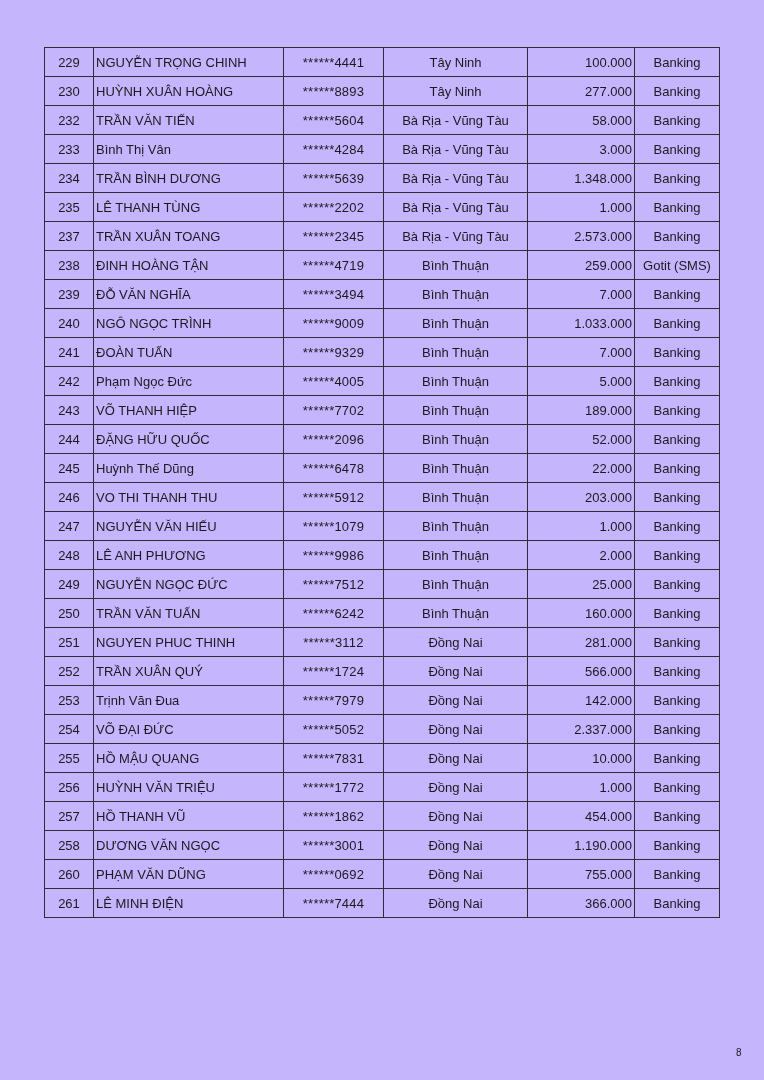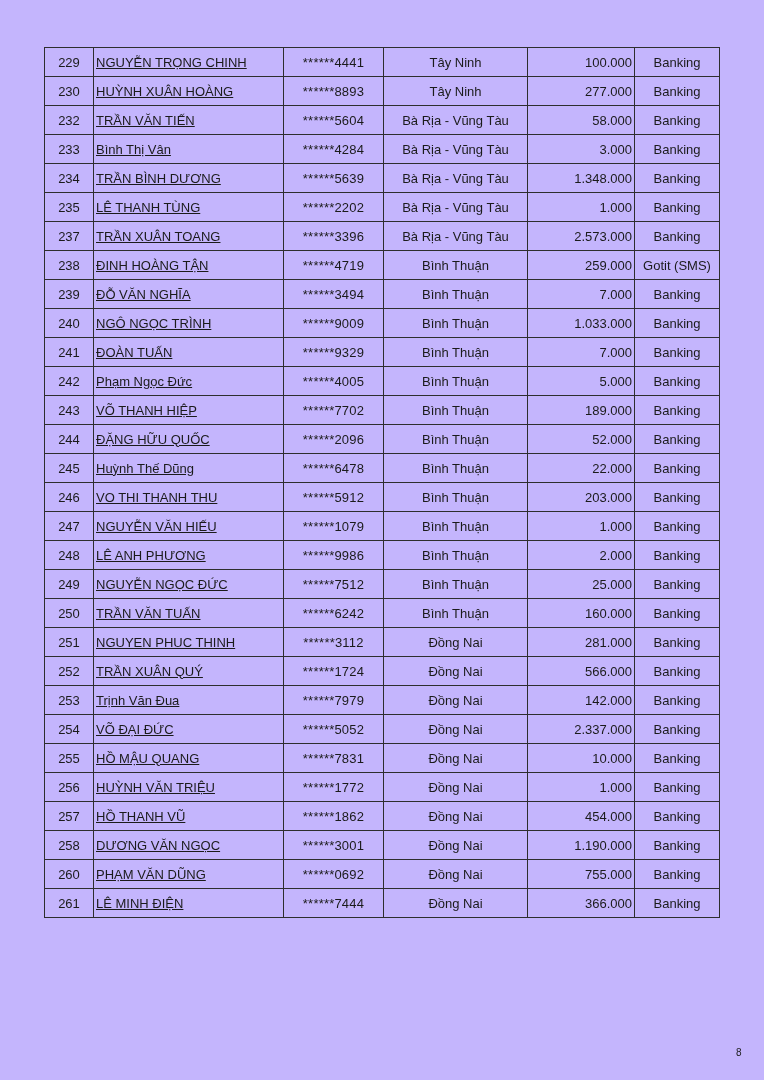--- a/index.html
+++ b/index.html
@@ -29,21 +29,21 @@
     border: 1px solid #2e2e2e;
     height: 29px;
     font-size: 13px;
     line-height: 13px;
     vertical-align: middle;
     white-space: nowrap;
     overflow: hidden;
     padding: 0 2px;
   }
   td.col-no       { text-align: center; }
-  td.col-name     { text-align: left; padding-left: 5px; text-decoration: underline; }
+  td.col-name     { text-align: left; padding-left: 5px; }
   td.col-masked   { text-align: center; letter-spacing: 0.2px; }
   td.col-province { text-align: center; }
   td.col-amount   { text-align: right; padding-right: 9px; }
   td.col-method   { text-align: center; }
   .page-number {
     position: absolute;
     top: 1047px;
     left: 736px;
     font-size: 10px;
     color: #1b1b1b;
@@ -107,21 +107,21 @@
           <td class="col-no">235</td>
           <td class="col-name">LÊ THANH TÙNG</td>
           <td class="col-masked">******2202</td>
           <td class="col-province">Bà Rịa - Vũng Tàu</td>
           <td class="col-amount">1.000</td>
           <td class="col-method">Banking</td>
         </tr>
         <tr>
           <td class="col-no">237</td>
           <td class="col-name">TRẦN XUÂN TOANG</td>
-          <td class="col-masked">******3396</td>
+          <td class="col-masked">******2345</td>
           <td class="col-province">Bà Rịa - Vũng Tàu</td>
           <td class="col-amount">2.573.000</td>
           <td class="col-method">Banking</td>
         </tr>
         <tr>
           <td class="col-no">238</td>
           <td class="col-name">ĐINH HOÀNG TẬN</td>
           <td class="col-masked">******4719</td>
           <td class="col-province">Bình Thuận</td>
           <td class="col-amount">259.000</td>

